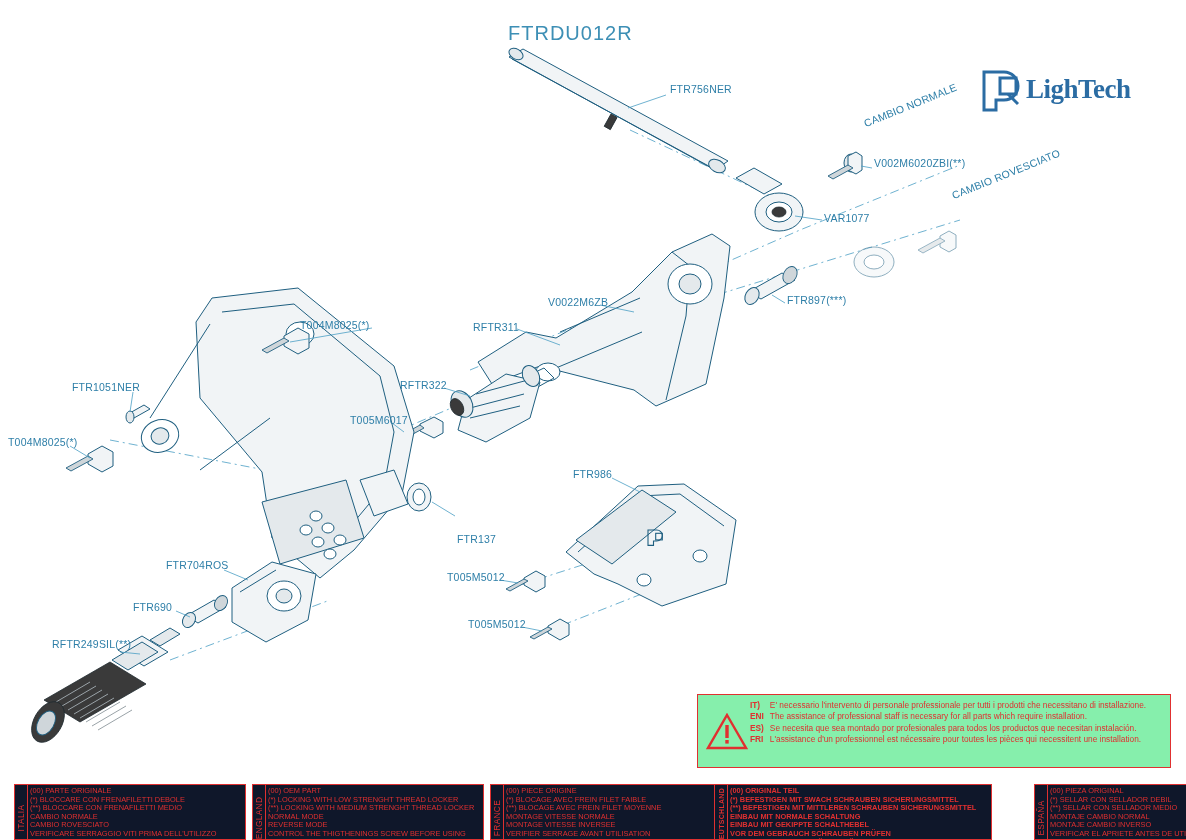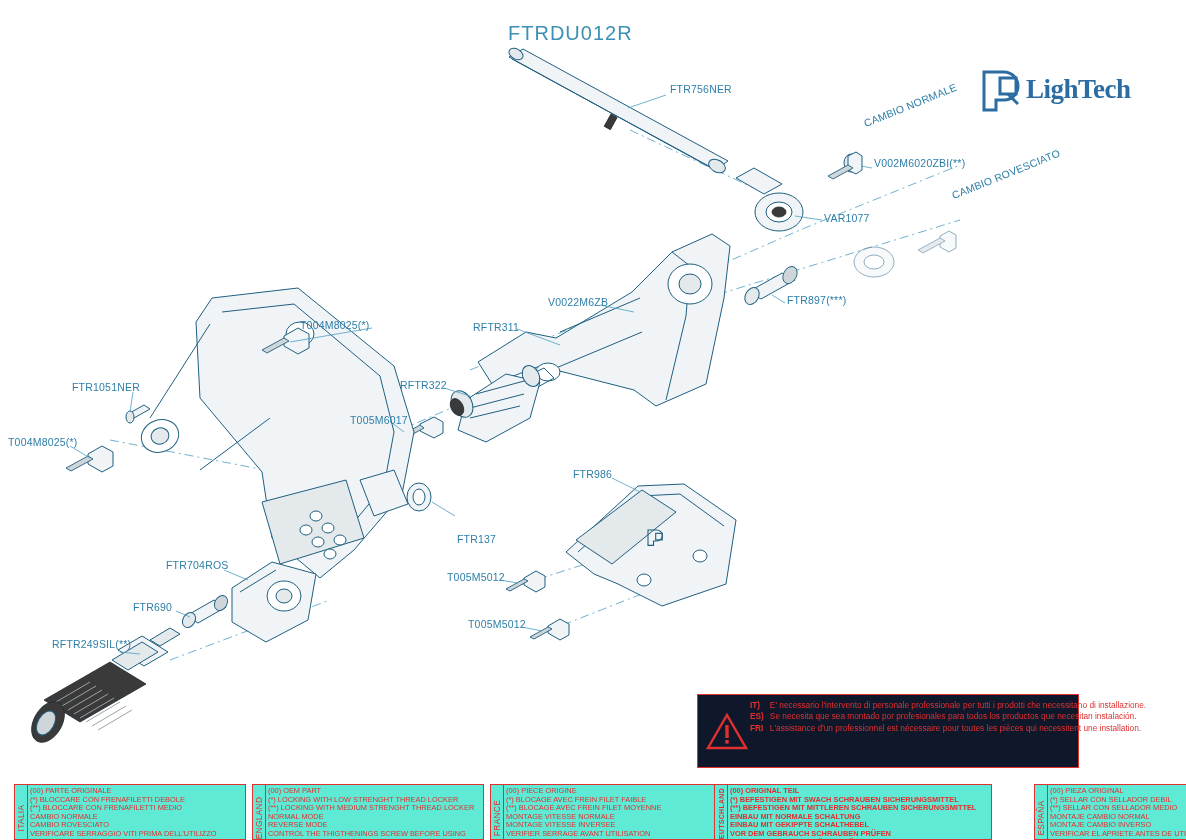--- a/index.html
+++ b/index.html
@@ -28,34 +28,34 @@
   .rot{transform-origin:left top;}
   
   #logo{position:absolute;right:18px;top:24px;width:190px;height:46px;margin-top:44px;}
   #logo .ltxt{
     position:absolute;left:48px;top:6px;
     font-size:27px;color:#2b6ca3;font-weight:bold;
     font-family:"Liberation Serif", serif;letter-spacing:-.5px;
   }
   
   #warnbox{
-    position:absolute;left:697px;top:694px;width:382px;height:74px;
-    border:1.6px solid #e03030;box-sizing:border-box;background:#0f172a;
+    position:absolute;left:697px;top:694px;width:474px;height:74px;
+    border:1.6px solid #e03030;box-sizing:border-box;background:#86efac;
   }
   #warnbox .tri{position:absolute;left:8px;top:18px;width:42px;height:38px;}
   #warnbox table{position:absolute;left:52px;top:5px;border-collapse:collapse;}
   #warnbox td{font-size:8.3px;color:#e03030;padding:0 0 0 0;line-height:11.4px;
     font-family:"Liberation Sans", sans-serif;white-space:nowrap;}
   #warnbox td.cc{padding-right:6px;font-weight:bold;}
   
   #langstrip{position:absolute;left:14px;top:784px;width:1160px;height:56px;}
   .lang{
     position:absolute;top:0;height:56px;
     border:1.3px solid #e03030;box-sizing:border-box;
-    background:#5eead4;
+    background:#0f172a;
   }
   .lang .side{
     position:absolute;left:0;top:0;width:13px;height:100%;
     border-right:1.3px solid #e03030;box-sizing:border-box;
   }
   .lang .side span{
     position:absolute;left:-22px;top:28px;
     transform:rotate(-90deg);
     font-size:8.4px;color:#e03030;
     width:56px;text-align:center;display:block;
@@ -304,20 +304,24 @@
     <rect x="19.3" y="12" width="3.4" height="13" fill="#e03030"></rect>
     <rect x="19.3" y="27" width="3.4" height="3.6" fill="#e03030"></rect>
   </svg>
   <table>
     <tbody>
         <tr>
           <td class="cc">IT)</td>
           <td>E' necessario l'intervento di personale professionale per tutti i prodotti che necessitano di installazione.</td>
         </tr>
     <tr>
+          <td class="cc">ENI</td>
+          <td>The assistance of professional staff is necessary for all parts which require installation.</td>
+        </tr>
+    <tr>
           <td class="cc">ES)</td>
           <td>Se necesita que sea montado por profesionales para todos los productos que necesitan instalación.</td>
         </tr>
     <tr>
           <td class="cc">FRI</td>
           <td>L'assistance d'un professionnel est nécessaire pour toutes les pièces qui necessitent une installation.</td>
         </tr>
   </tbody>
     </table>
 </div>

